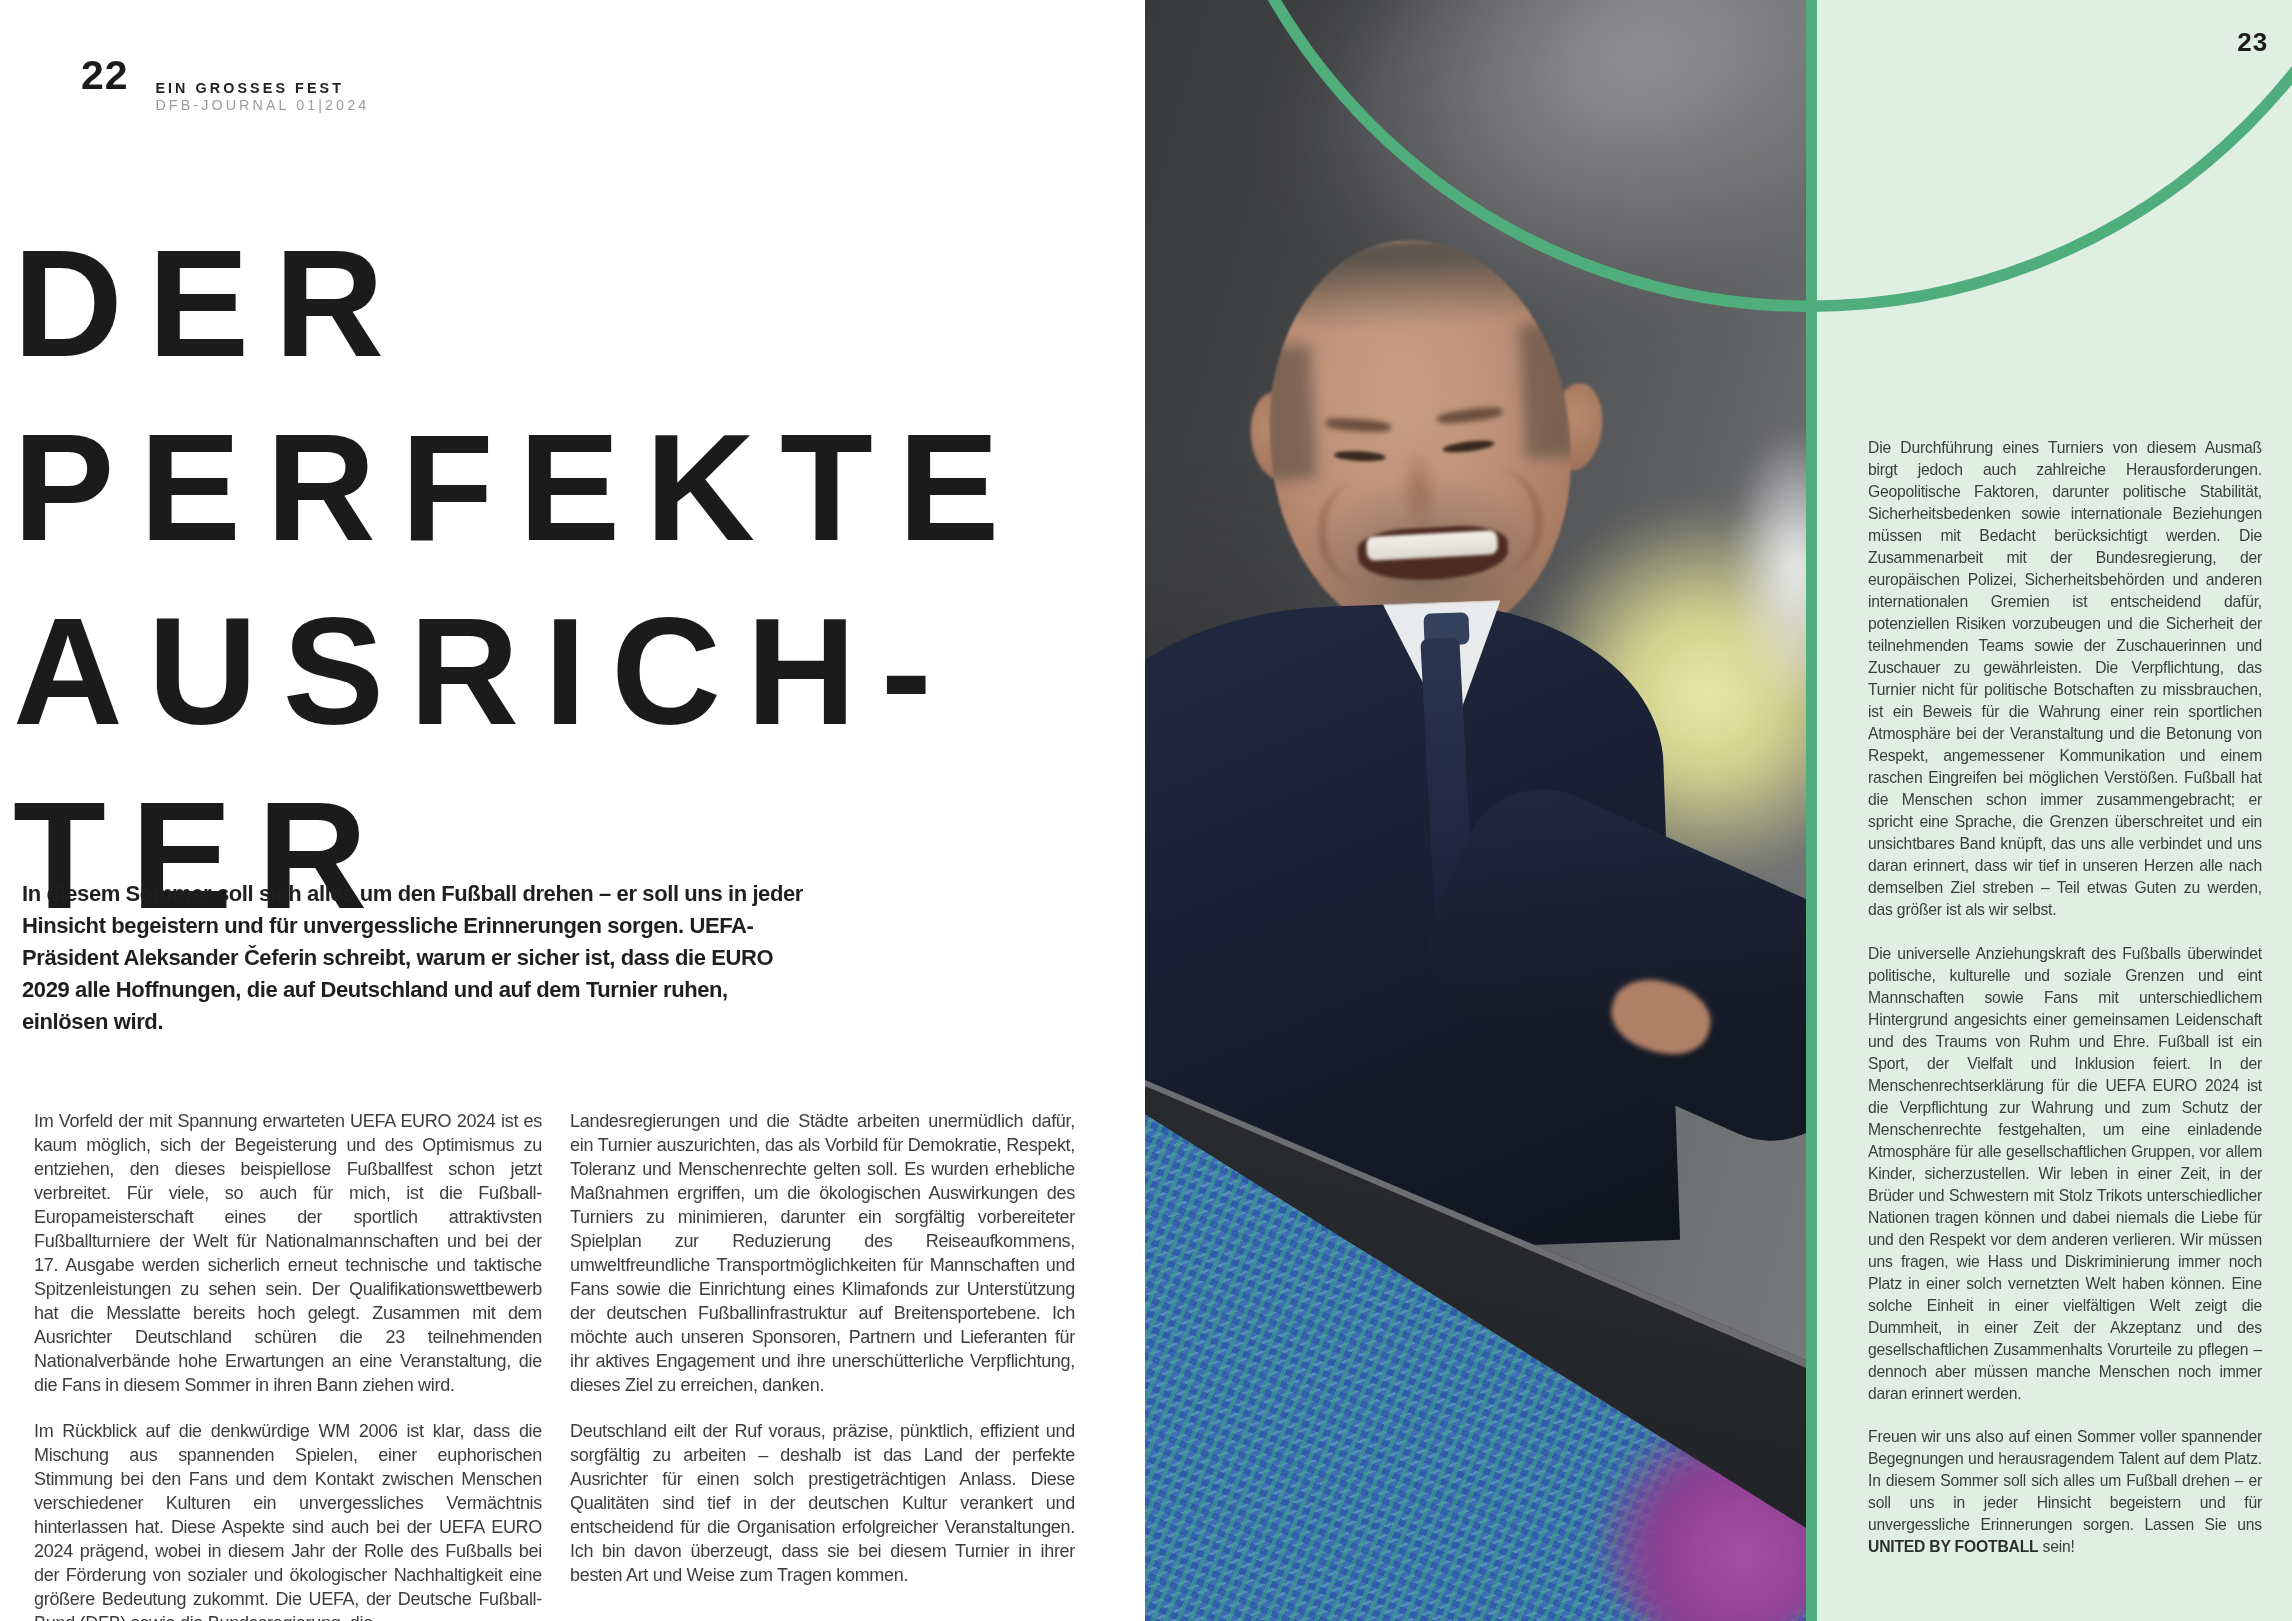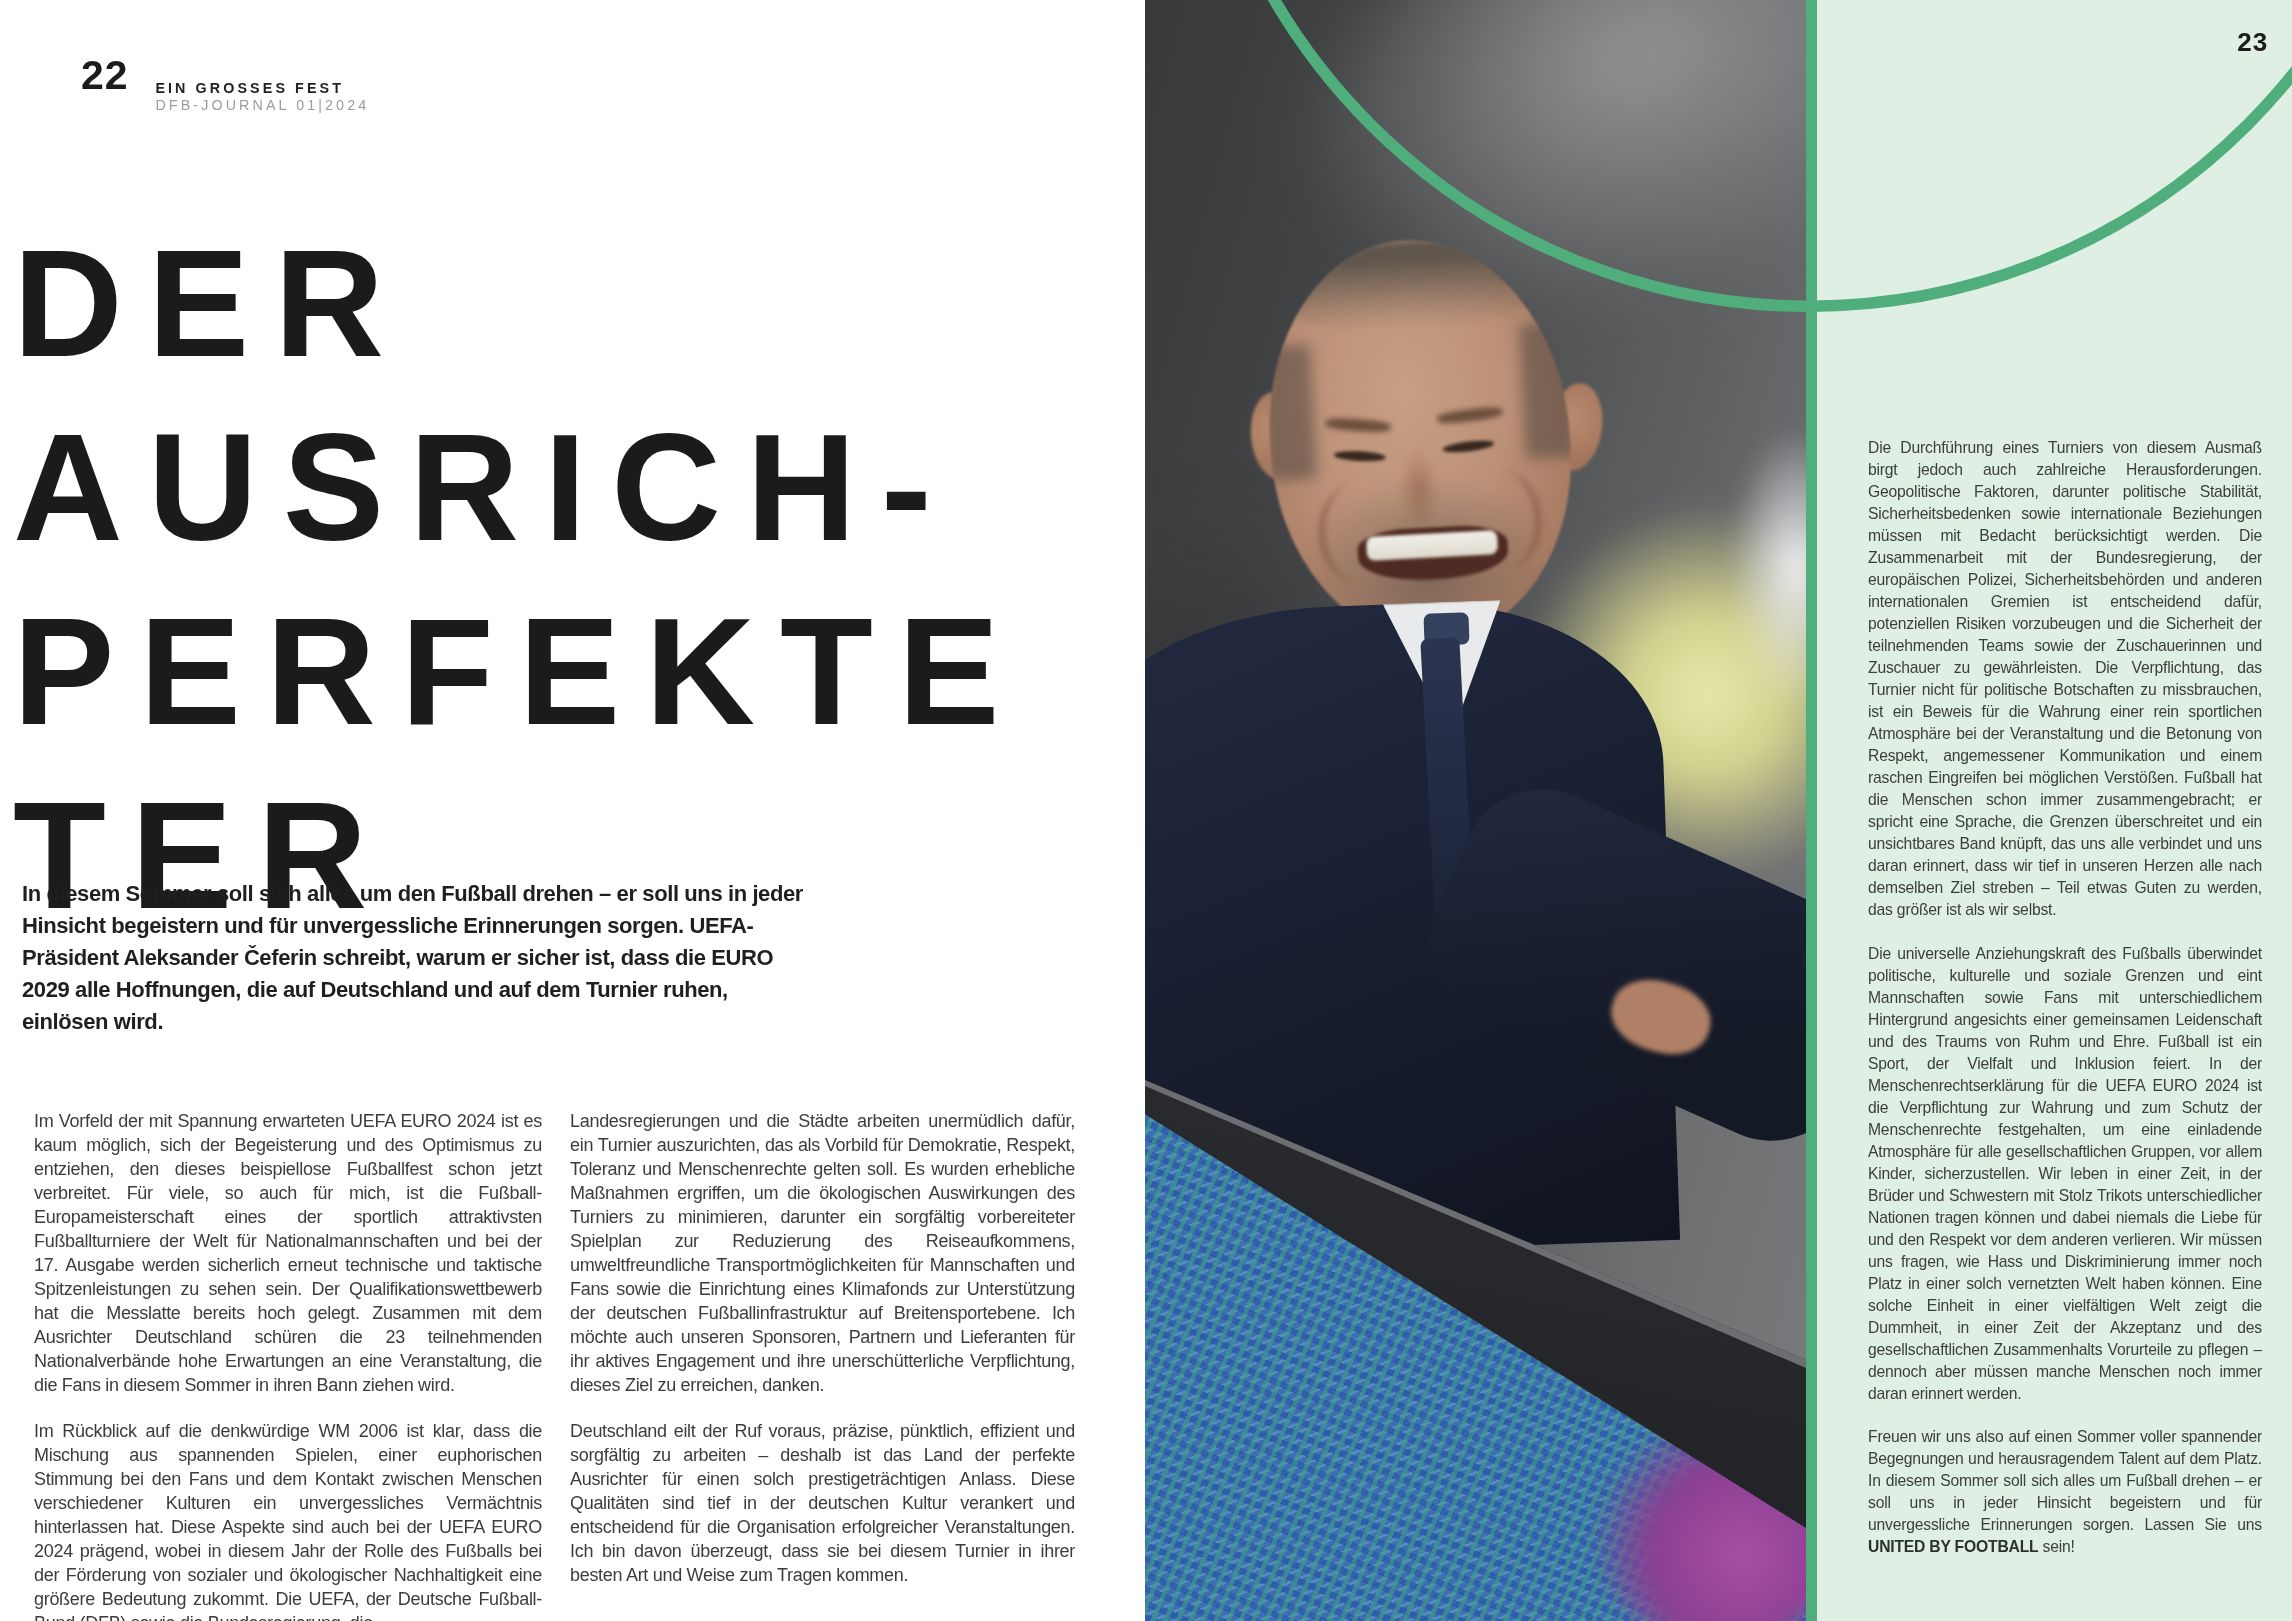--- a/index.html
+++ b/index.html
@@ -127,22 +127,22 @@
     <header class="pg-header">
       <div class="pg-num-left">22</div>
       <div class="kicker-block">
         <div class="kicker">EIN GROSSES FEST</div>
         <div class="journal-line">DFB-JOURNAL 01|2024</div>
       </div>
     </header>
 
     <h1 class="headline">
       <div>DER</div>
+      <div>PERFEKTE</div>
       <div>AUSRICH-</div>
-      <div>PERFEKTE</div>
       <div>TER</div>
     </h1>
 
     <div class="intro">
       <div>In diesem Sommer soll sich alles um den Fußball drehen – er soll uns in jeder</div>
       <div>Hinsicht begeistern und für unvergessliche Erinnerungen sorgen. UEFA-</div>
       <div>Präsident Aleksander Čeferin schreibt, warum er sicher ist, dass die EURO</div>
       <div>2029 alle Hoffnungen, die auf Deutschland und auf dem Turnier ruhen,</div>
       <div>einlösen wird.</div>
     </div>

